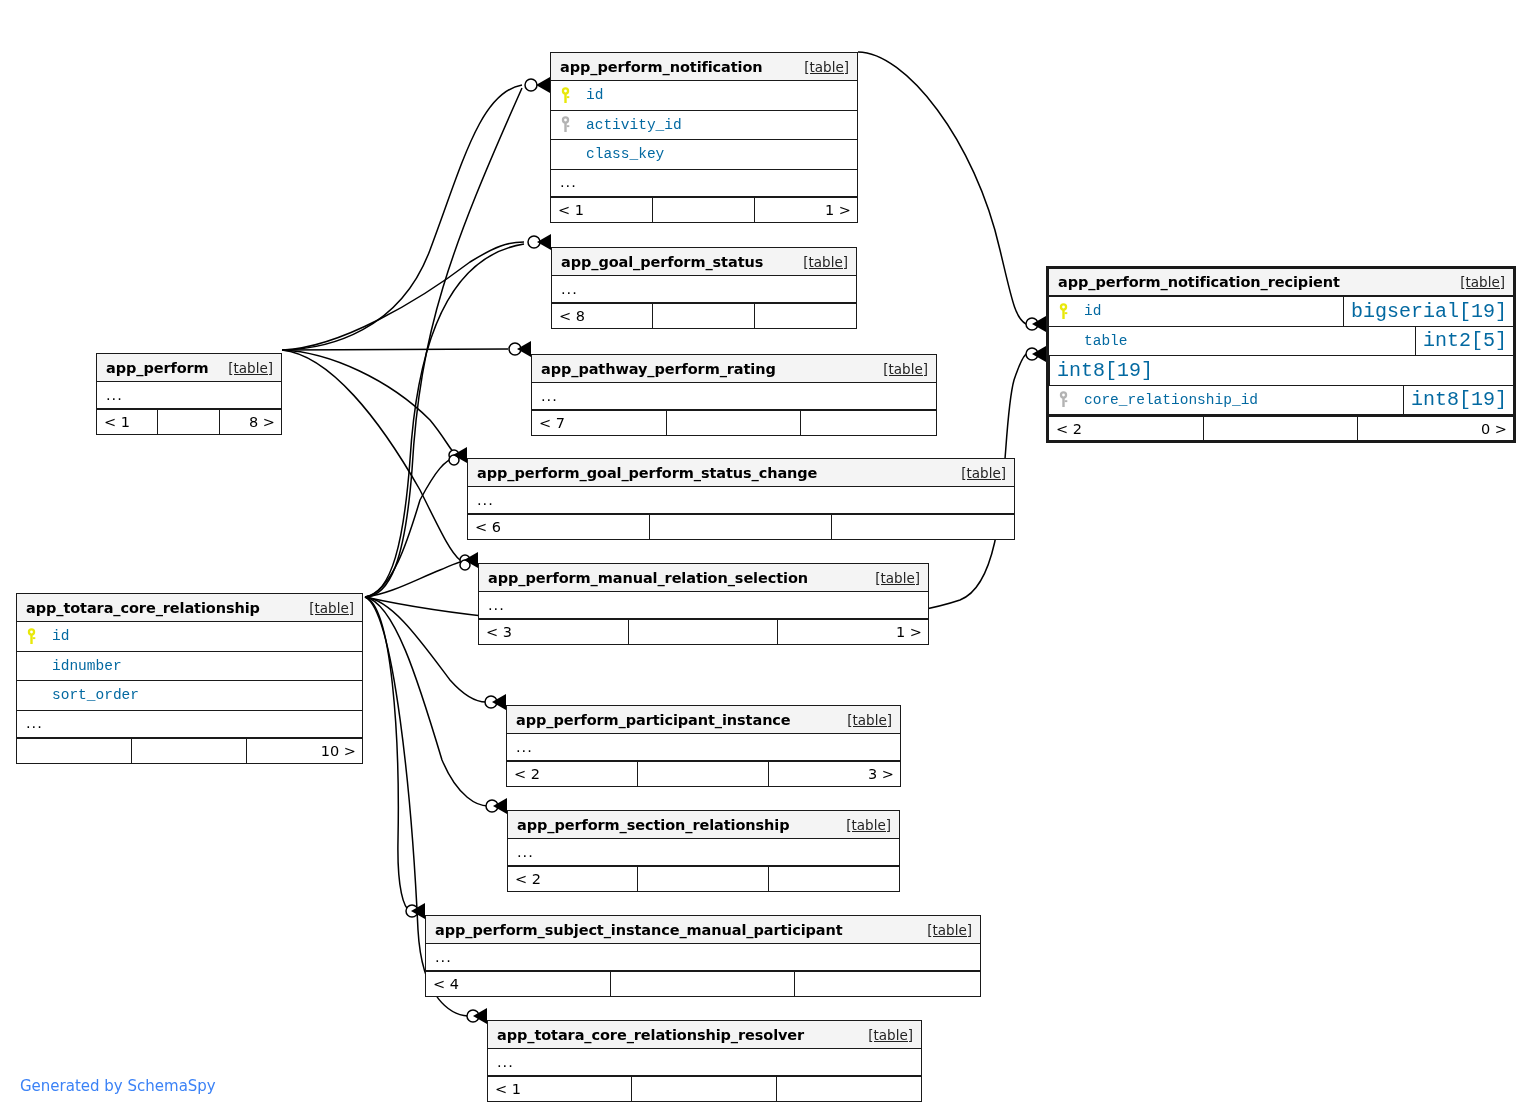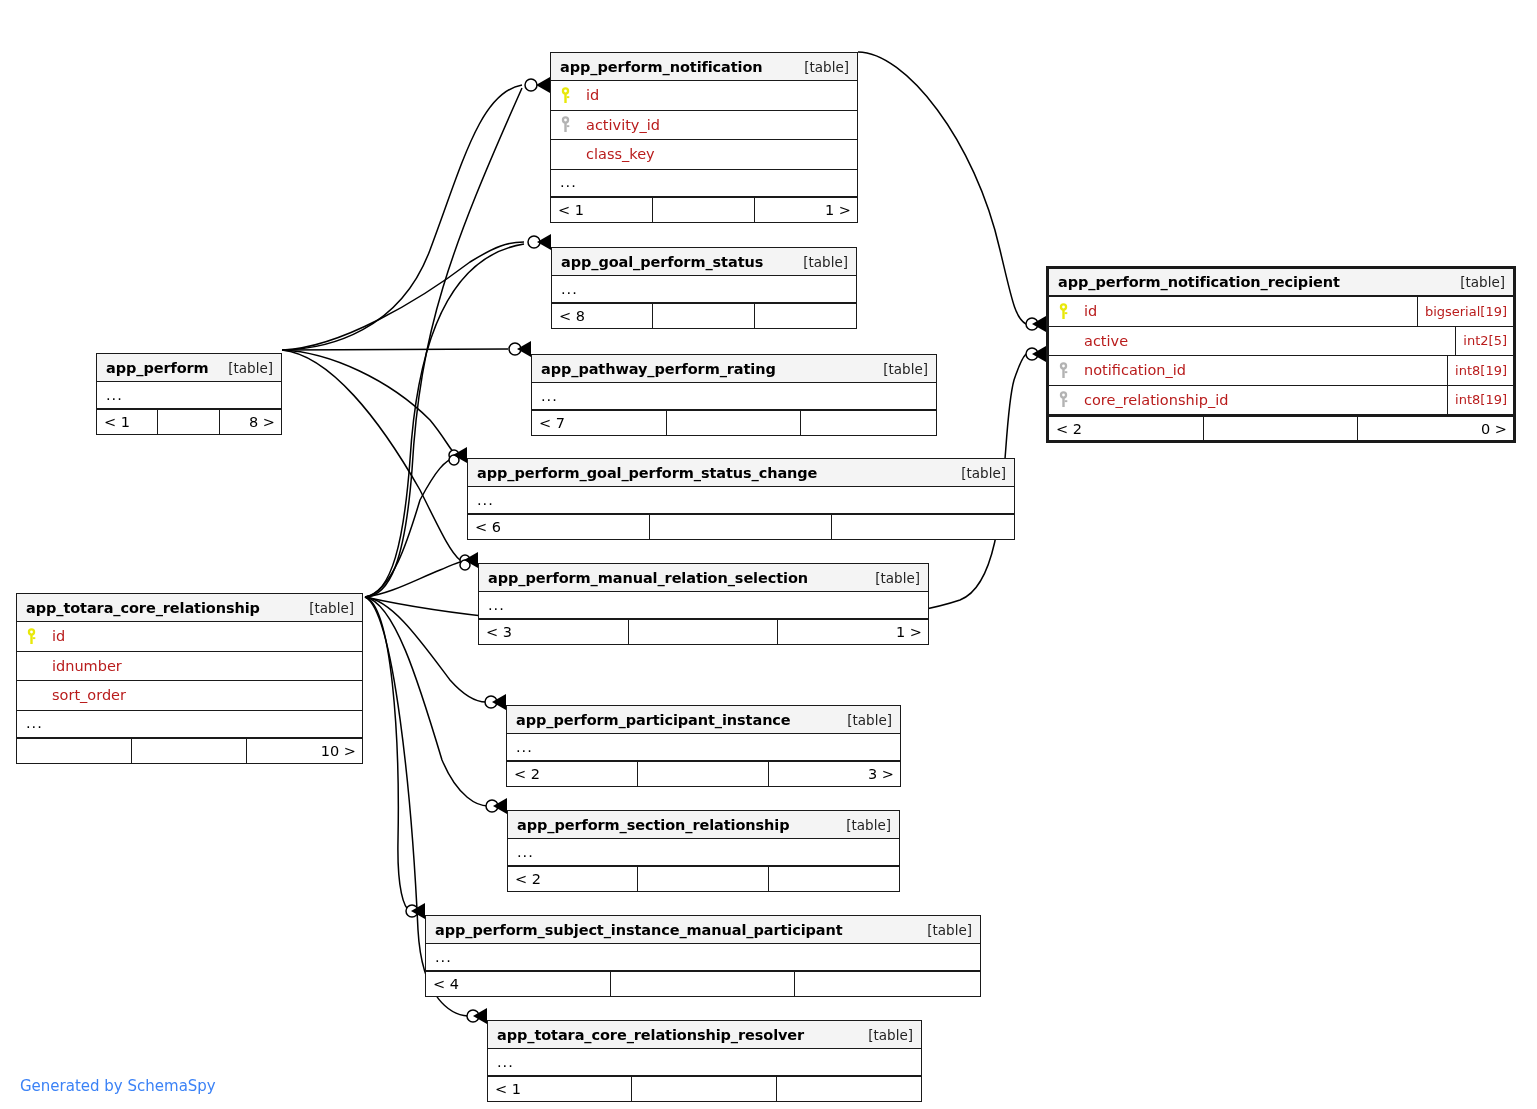--- a/index.html
+++ b/index.html
@@ -49,49 +49,51 @@
     font-size: 14.5px;
     color: #000000;
     white-space: nowrap;
     letter-spacing: -0.1px;
   }
   .ttag {
     font-size: 13.5px;
     color: #222222;
     white-space: nowrap;
     padding-left: 16px;
+    text-decoration: underline;
   }
   .row {
     display: flex;
     align-items: center;
     height: 29.5px;
     border-bottom: 1.3px solid #1a1a1a;
     box-sizing: border-box;
     font-size: 14.5px;
-    color: #b91c1c;
+    color: #0369a1;
+    font-family: Liberation Mono, monospace;
   }
   .row:last-child { border-bottom: none; }
   .rowmain {
     display: flex;
     align-items: center;
     flex: 1 1 auto;
     min-width: 0;
     height: 100%;
     padding-left: 9px;
     box-sizing: border-box;
   }
   .rowtype {
     flex: 0 0 auto;
     height: 100%;
     display: flex;
     align-items: center;
     padding: 0 6px 0 7px;
     border-left: 1.3px solid #1a1a1a;
     box-sizing: border-box;
-    font-size: 13px;
+    font-size: 20px;
     white-space: nowrap;
   }
   .keyslot {
     width: 26px;
     flex: 0 0 26px;
     display: flex;
     align-items: center;
     justify-content: flex-start;
   }
   .colname { white-space: nowrap; }
@@ -422,36 +424,25 @@
               <rect x="6.7" y="9.2" width="2.6" height="1.9" fill="#e8e80a"></rect>
             </svg>
           </span>
           <span class="colname">id</span>
         </div>
         <div class="rowtype">bigserial[19]</div>
       </div>
       <div class="row">
         <div class="rowmain">
           <span class="keyslot"></span>
-          <span class="colname">active</span>
+          <span class="colname">table</span>
         </div>
         <div class="rowtype">int2[5]</div>
       </div>
       <div class="row">
-        <div class="rowmain">
-          <span class="keyslot">
-            <svg class="keyicon" width="11" height="17" viewBox="0 0 11 17">
-              <circle cx="5.5" cy="4" r="3.7" fill="#b3b3b3"></circle>
-              <circle cx="5.5" cy="4" r="1.4" fill="#ffffff"></circle>
-              <rect x="4.3" y="6.5" width="2.4" height="9.5" fill="#b3b3b3"></rect>
-              <rect x="6.7" y="9.2" width="2.6" height="1.9" fill="#b3b3b3"></rect>
-            </svg>
-          </span>
-          <span class="colname">notification_id</span>
-        </div>
         <div class="rowtype">int8[19]</div>
       </div>
       <div class="row">
         <div class="rowmain">
           <span class="keyslot">
             <svg class="keyicon" width="11" height="17" viewBox="0 0 11 17">
               <circle cx="5.5" cy="4" r="3.7" fill="#b3b3b3"></circle>
               <circle cx="5.5" cy="4" r="1.4" fill="#ffffff"></circle>
               <rect x="4.3" y="6.5" width="2.4" height="9.5" fill="#b3b3b3"></rect>
               <rect x="6.7" y="9.2" width="2.6" height="1.9" fill="#b3b3b3"></rect>

